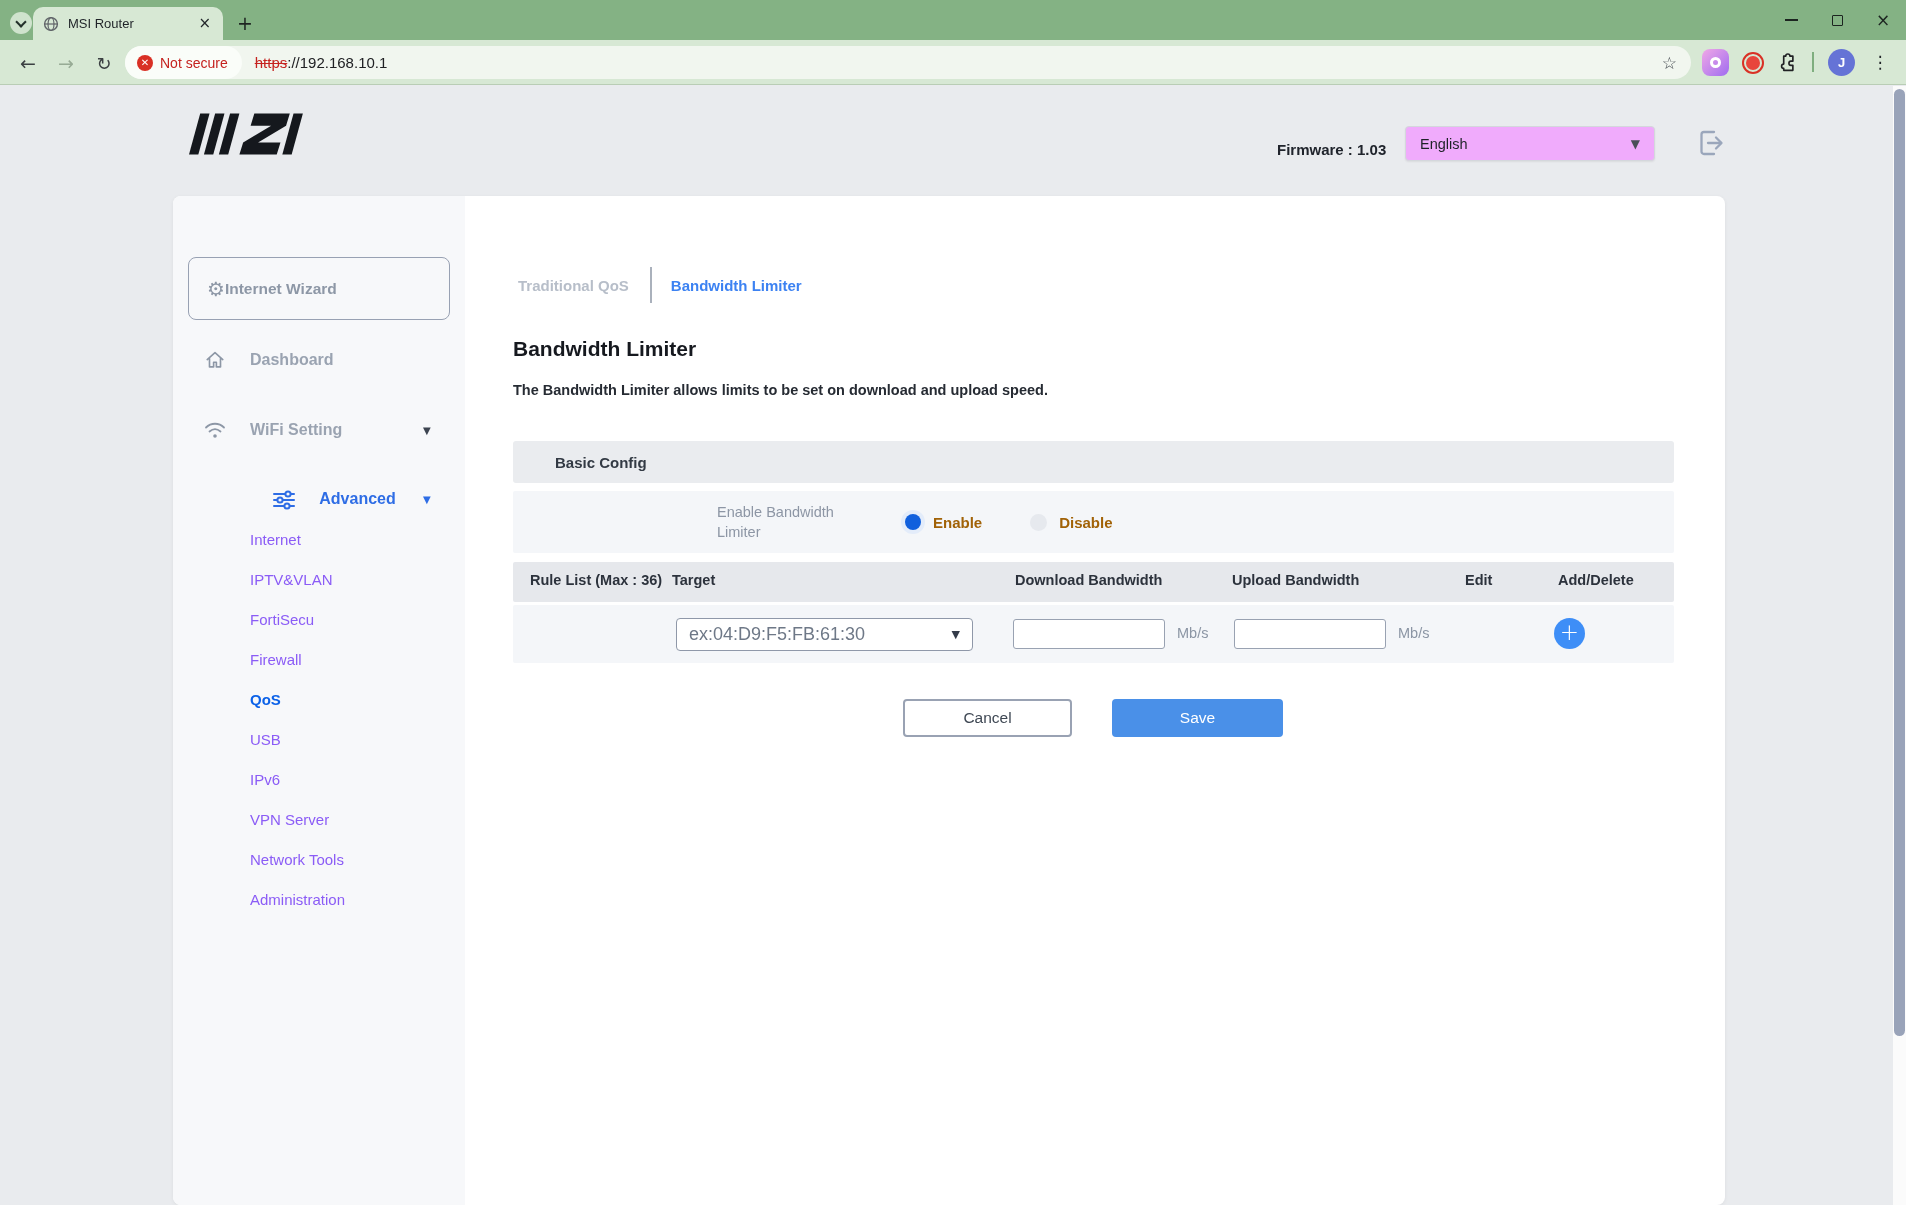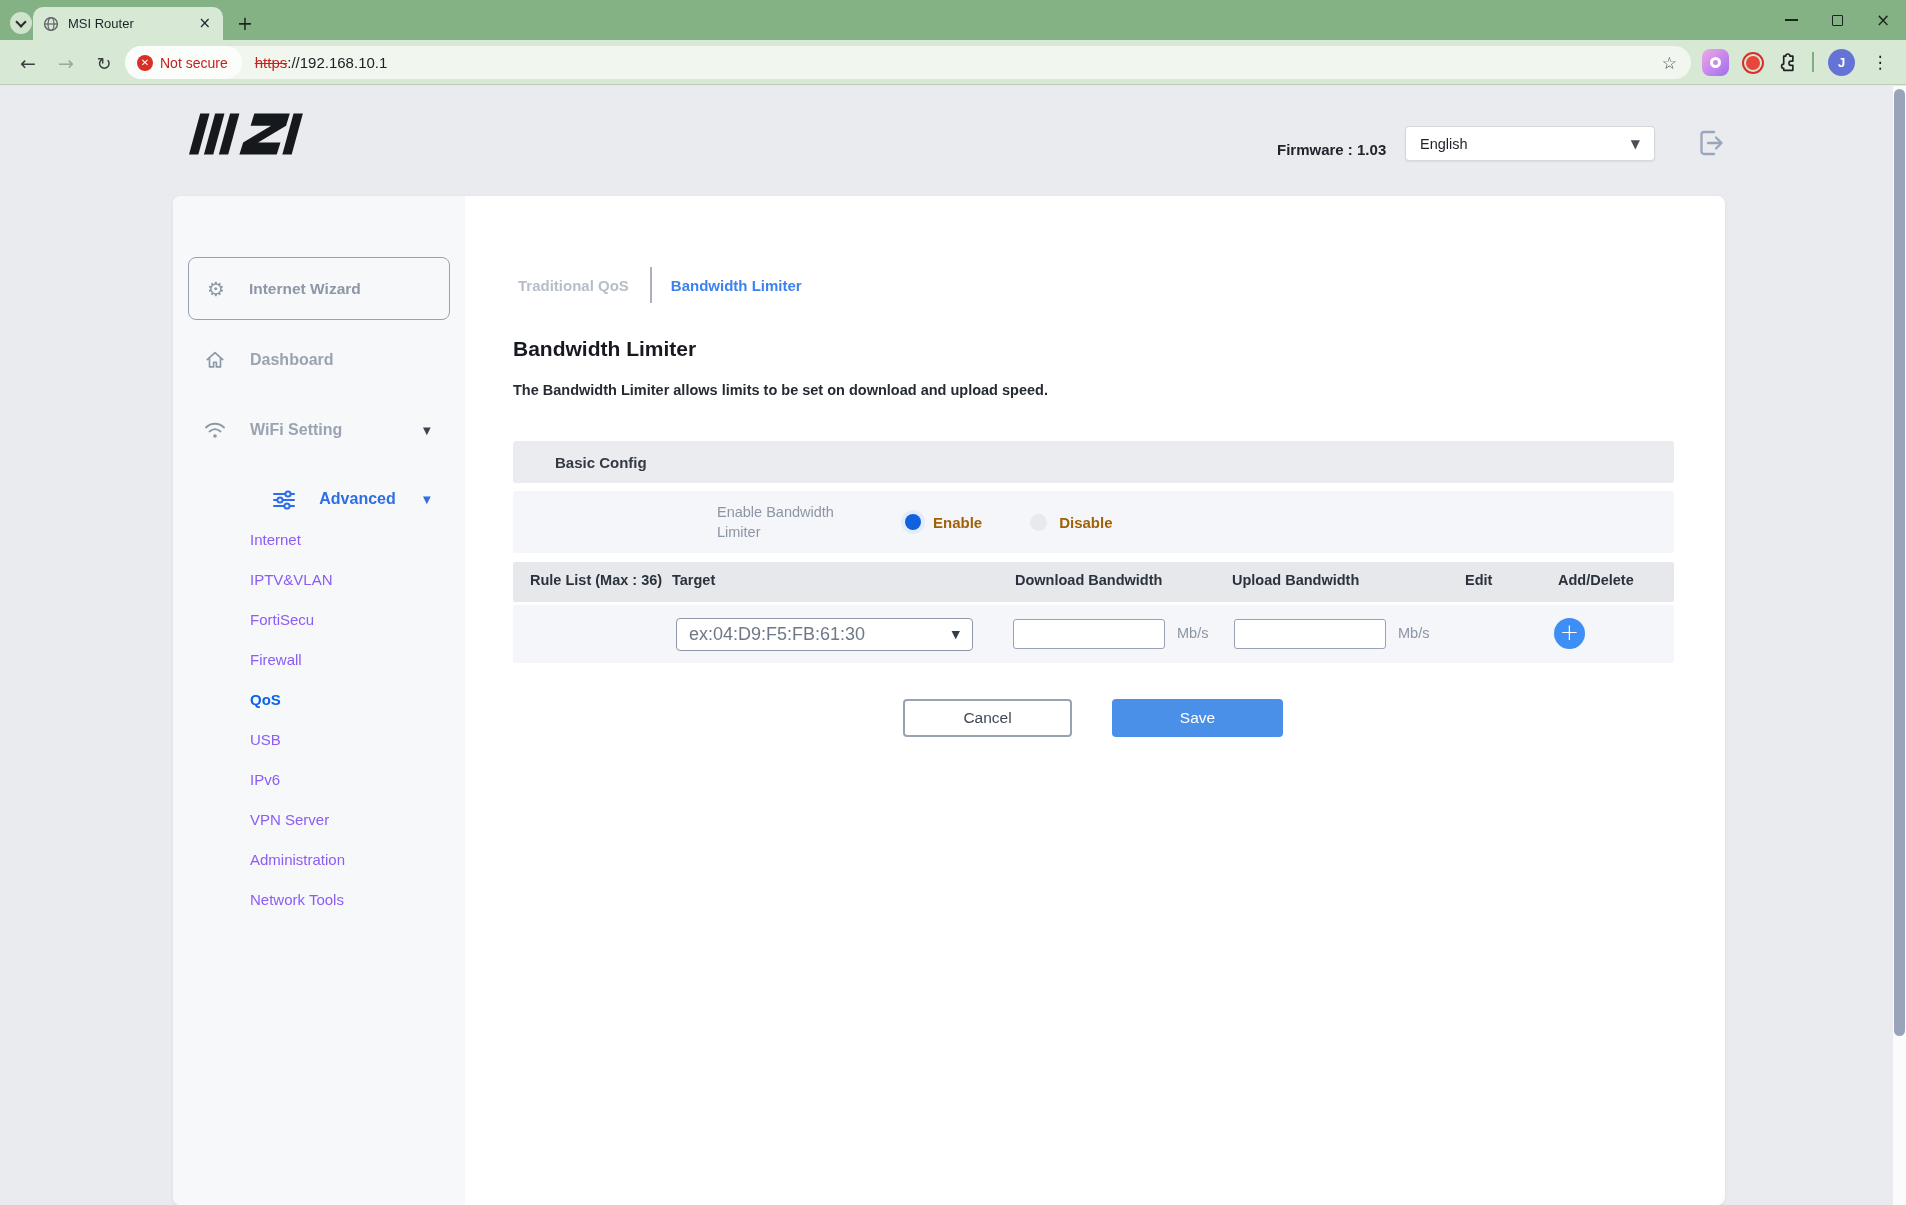--- a/index.html
+++ b/index.html
@@ -42,30 +42,30 @@
   .ext-record-inner { width:14px; height:14px; background:#e8453c; border-radius:50%; }
   .ext-puzzle { left:1772px; }
   .toolbar-sep { position:absolute; left:1812px; top:12px; width:2px; height:20px; background:#7fae7f; }
   .avatar { position:absolute; left:1828px; top:9px; width:27px; height:27px; border-radius:50%; background:#6573d6; color:#fff; font-size:13px; font-weight:bold; display:flex; align-items:center; justify-content:center; }
   .menu-dots { position:absolute; left:1868px; top:8px; width:24px; height:28px; display:flex; align-items:center; justify-content:center; font-size:17px; color:#1f2327; }
 
   
   .page { position:absolute; left:0; top:86px; width:1906px; height:1119px; background:#e9ebee; }
   .msi-logo { position:absolute; left:189px; top:26px; }
   .firmware { position:absolute; left:1277px; top:55px; font-size:15px; font-weight:bold; color:#20242c; }
-  .lang-select { position:absolute; left:1405px; top:40px; width:250px; height:35px; background:#ffffff; border:1px solid #d4d7dc; border-radius:4px; box-shadow:0 1px 2px rgba(0,0,0,.07); display:flex; align-items:center; padding:0 14px; }
+  .lang-select { position:absolute; left:1405px; top:40px; width:250px; height:35px; background:#f0abfc; border:1px solid #d4d7dc; border-radius:4px; box-shadow:0 1px 2px rgba(0,0,0,.07); display:flex; align-items:center; padding:0 14px; }
   .lang-select .val { flex:1; font-size:14.5px; color:#1e2228; }
   .lang-select .caret { font-size:12px; color:#4a4f58; }
   .logout-btn { position:absolute; left:1694px; top:40px; width:34px; height:34px; display:flex; align-items:center; justify-content:center; }
 
   .card { position:absolute; left:173px; top:110px; width:1552px; height:1009px; background:#fff; border-radius:8px; box-shadow:0 1px 4px rgba(0,0,0,.06); overflow:hidden; }
   .sidebar { position:absolute; left:0; top:0; width:292px; height:100%; background:#f7f8fa; }
   .wizard-box { position:absolute; left:15px; top:61px; width:262px; height:63px; border:1.5px solid #98a1b3; border-radius:8px; display:flex; align-items:center; }
   .wizard-gear { margin-left:18px; font-size:20px; color:#8d97a6; line-height:1; }
-  .wizard-label { margin-left:24px; font-size:15.5px; font-weight:600; color:#8d97a6; }
+  .wizard-label { font-size:15.5px; font-weight:600; color:#8d97a6; }
   .snav-item { position:absolute; left:0; width:292px; height:30px; display:flex; align-items:center; }
   .snav-item .ico { width:24px; margin-left:30px; display:flex; justify-content:center; }
   .snav-item .lbl { margin-left:23px; font-size:16px; font-weight:600; color:#9aa3b1; }
   .snav-item .chev { position:absolute; left:250px; font-size:10px; color:#3d4450; }
   .snav-item.active .lbl { color:#2e6de5; }
   .snav-item.active .chev { color:#2e6de5; }
   .subnav { position:absolute; left:0; top:323px; width:292px; list-style:none; }
   .subnav li { height:40px; display:flex; align-items:center; padding-left:77px; font-size:15px; color:#8b5cf6; }
   .subnav li.active { color:#0c62e8; font-weight:bold; }
 
@@ -237,22 +237,22 @@
 
       <ul class="subnav" data-interactable="false">
         <li data-interactable="true">Internet</li>
         <li data-interactable="true">IPTV&amp;VLAN</li>
         <li data-interactable="true">FortiSecu</li>
         <li data-interactable="true">Firewall</li>
         <li class="active" data-interactable="true">QoS</li>
         <li data-interactable="true">USB</li>
         <li data-interactable="true">IPv6</li>
         <li data-interactable="true">VPN Server</li>
+        <li data-interactable="true">Network Tools</li>
         <li data-interactable="true">Administration</li>
-        <li data-interactable="true">Network Tools</li>
       </ul>
     </div>
 
     <div class="content" data-interactable="false">
       <div class="tabs" data-interactable="false">
         <span class="tab-link" data-interactable="true">Traditional QoS</span>
         <span class="tab-sep" data-interactable="false"></span>
         <span class="tab-link active" data-interactable="true">Bandwidth Limiter</span>
       </div>
 

